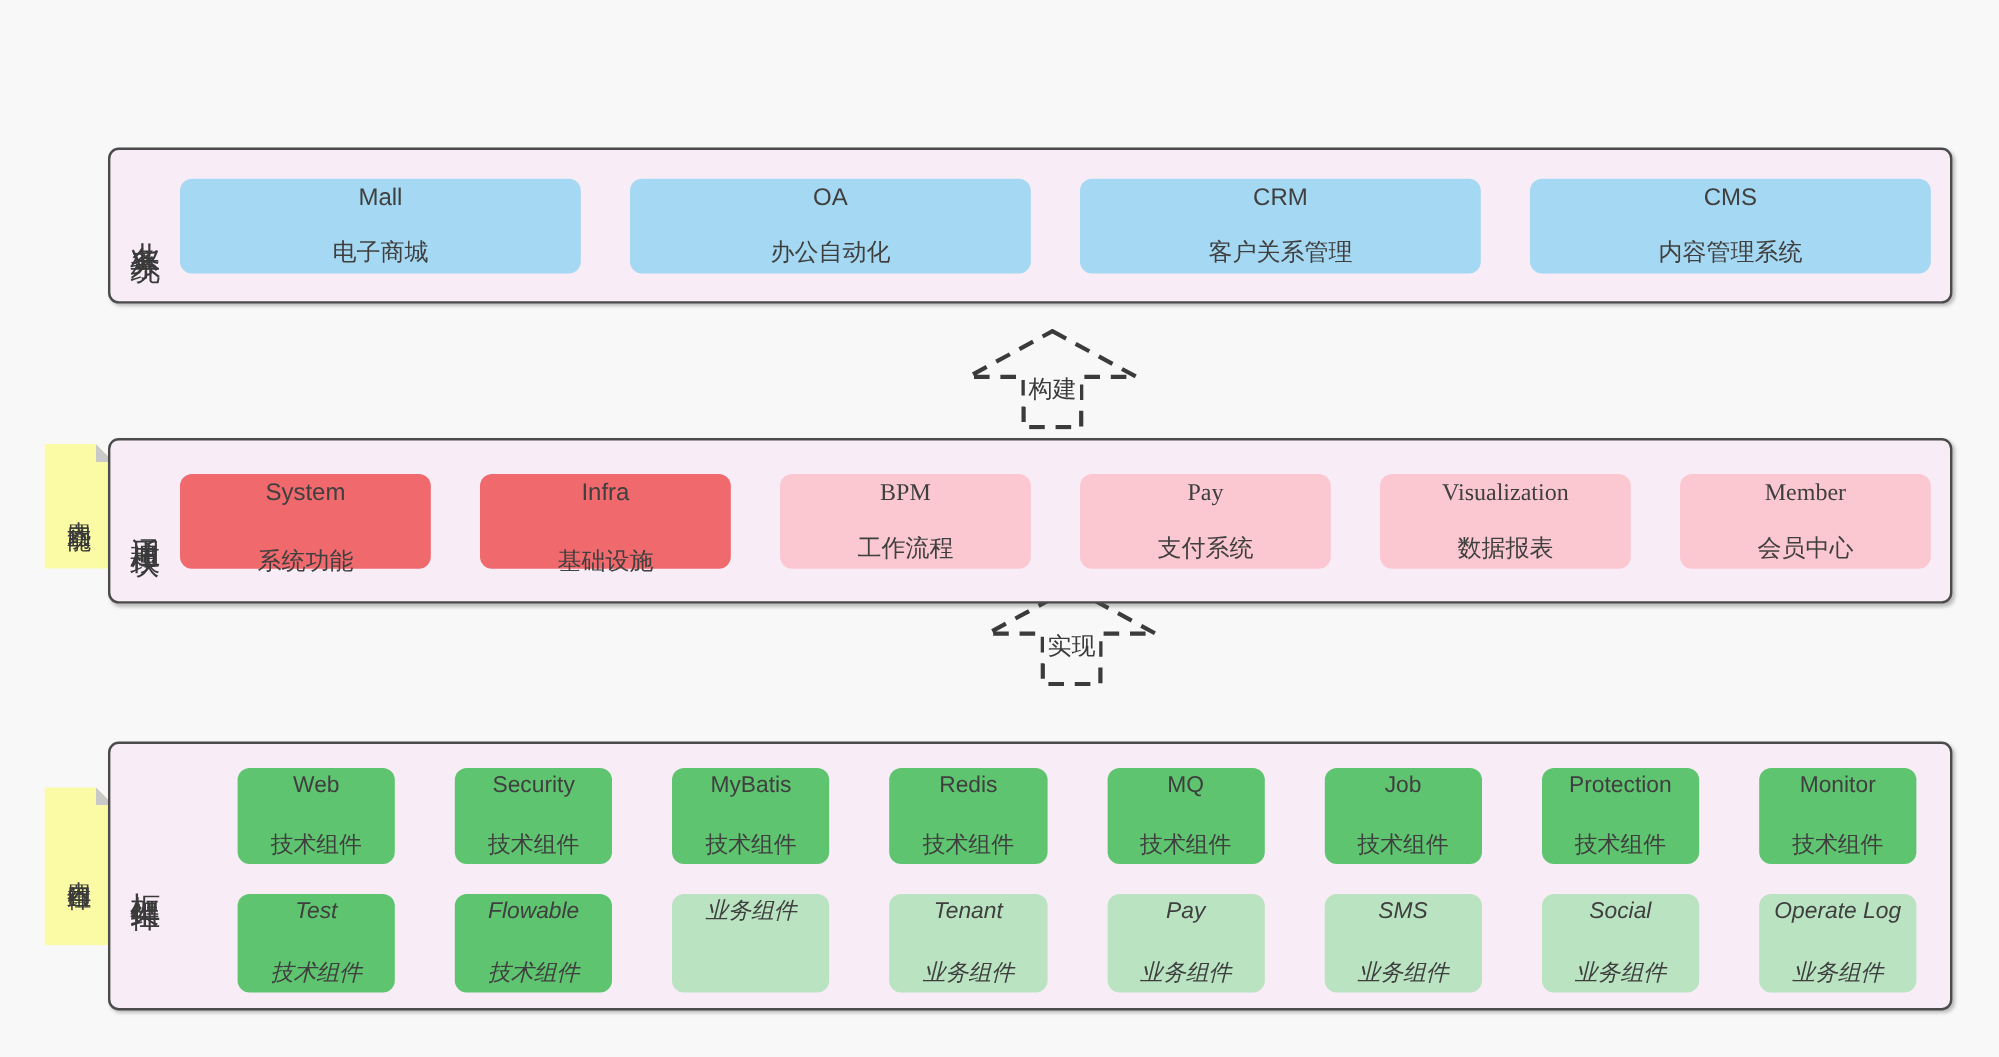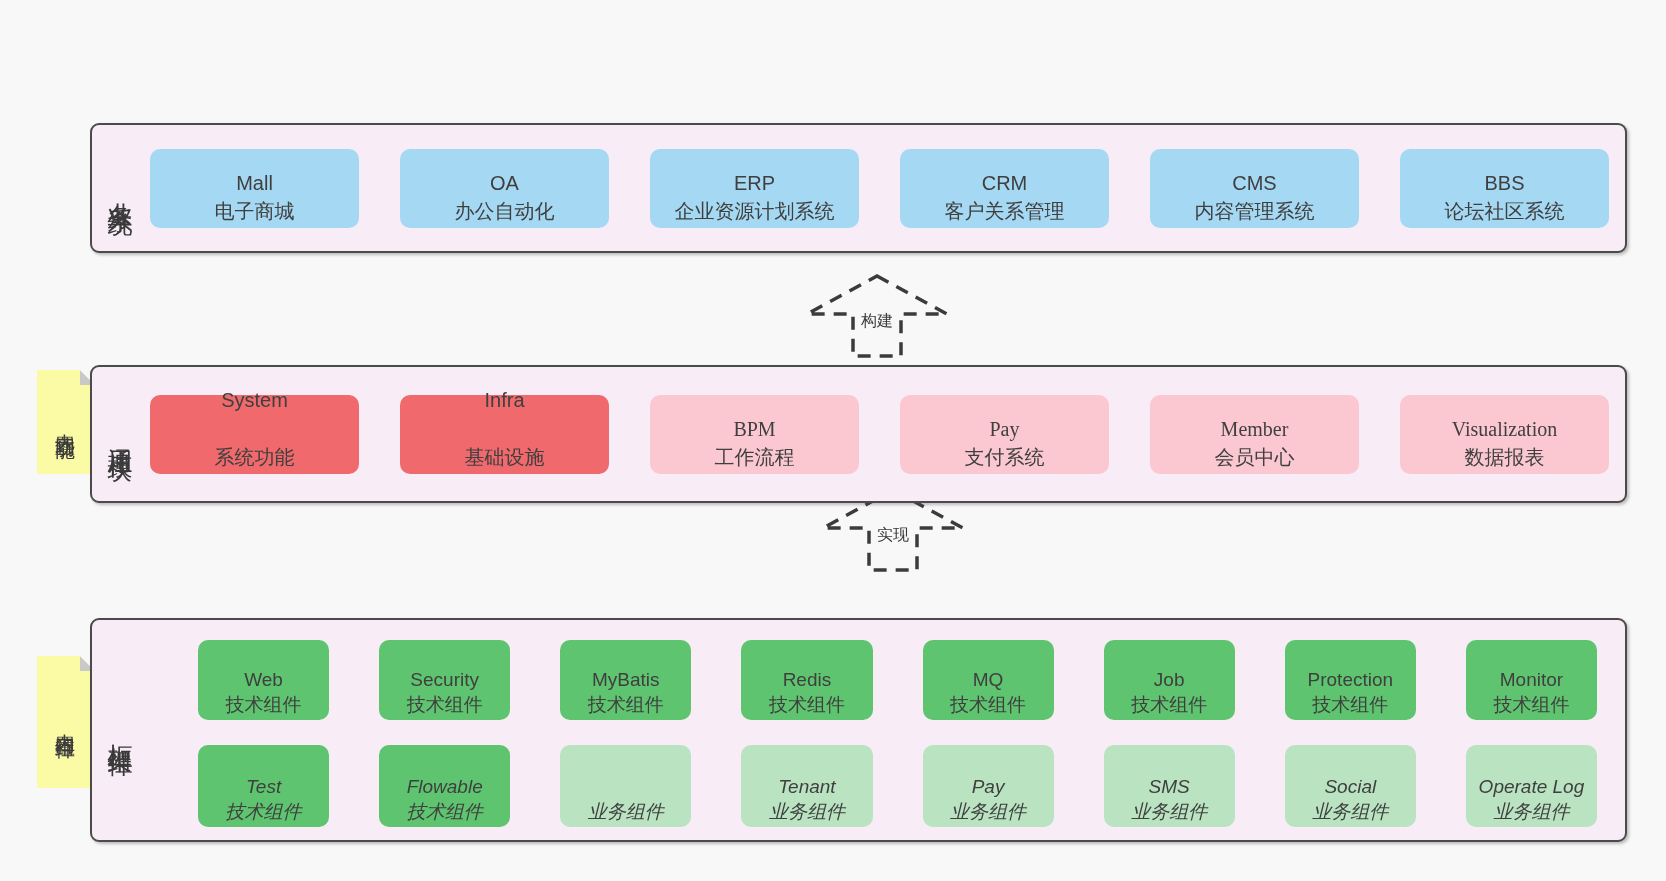--- a/index.html
+++ b/index.html
@@ -37,21 +37,21 @@
     position:absolute;left:58px;top:0;bottom:0;
     display:flex;align-items:center;
   }
   .cols6{right:16px;gap:41px;}
   .cols8{right:28px;gap:50px;margin-left:48px;}
   .layer-components .row1{top:20px;bottom:auto;height:80px;}
   .layer-components .row2{top:125px;bottom:auto;height:82px;font-style:italic;}
 
   .box{
     flex:1;height:79px;border-radius:10px;
-    display:flex;flex-direction:column;align-items:center;justify-content:flex-end;
+    display:flex;flex-direction:column;align-items:center;justify-content:space-between;
     text-align:center;color:#3f3f3f;
     font-size:20px;line-height:1.42;
     padding:2px 6px;box-sizing:border-box;
   }
   .layer-components .box{height:100%;font-size:19px;line-height:1.35;}
   .v-blue  {background:var(--blue,#a5d8f2);}
   .v-red   {background:var(--red,#f0696d);gap:29px;}
   .v-pink  {background:var(--pink,#fbc8d2);font-family:Liberation Serif, serif;}
   .v-green {background:var(--green,#5ec46f);}
   .v-lgreen{background:var(--light-green,#b9e3c1);}
@@ -75,54 +75,46 @@
   .note-components{top:656px;height:132px;}
 
   
   .arrow{position:absolute;width:144px;height:84px;z-index:1;}
   .arrow-build{left:805px;top:274px;}
   .arrow-implement{left:821px;top:488px;}
   .arrow svg{position:absolute;left:0;top:0;}
   .arrow-label{
     position:absolute;left:50%;top:36px;transform:translateX(-50%);
     background:#f8f8f8;padding:1px 3px;
-    font-size:16px;color:#3a3a3a;white-space:nowrap;
+    font-size:20px;color:#3a3a3a;white-space:nowrap;
   }
 </style>
 </head>
 <body>
 
 <div class="canvas">
 
   <section class="layer layer-business">
     <div class="layer-label">业务系统</div>
     <div class="box-row cols6">
       <div class="box v-blue">
         <div>Mall</div>
         <div>电子商城</div>
       </div>
       <div class="box v-blue">
         <div>OA</div>
         <div>办公自动化</div>
       </div>
       <div class="box v-blue">
-        <div>ERP</div>
-        <div>企业资源计划系统</div>
-      </div>
-      <div class="box v-blue">
         <div>CRM</div>
         <div>客户关系管理</div>
       </div>
       <div class="box v-blue">
         <div>CMS</div>
         <div>内容管理系统</div>
-      </div>
-      <div class="box v-blue">
-        <div>BBS</div>
-        <div>论坛社区系统</div>
       </div>
     </div>
   </section>
 
   <div class="arrow arrow-build">
     <svg width="144" height="84" viewBox="0 0 144 84">
       <polygon points="72,2 142,40 96,40 96,82 48,82 48,40 2,40" fill="none" stroke="#3b3b3b" stroke-width="3.5" stroke-dasharray="13 9"></polygon>
     </svg>
     <span class="arrow-label">构建</span>
   </div>
@@ -141,26 +133,26 @@
       </div>
       <div class="box v-pink">
         <div>BPM</div>
         <div>工作流程</div>
       </div>
       <div class="box v-pink">
         <div>Pay</div>
         <div>支付系统</div>
       </div>
       <div class="box v-pink">
+        <div>Visualization</div>
+        <div>数据报表</div>
+      </div>
+      <div class="box v-pink">
         <div>Member</div>
         <div>会员中心</div>
-      </div>
-      <div class="box v-pink">
-        <div>Visualization</div>
-        <div>数据报表</div>
       </div>
     </div>
   </section>
 
   <div class="arrow arrow-implement">
     <svg width="144" height="84" viewBox="0 0 144 84">
       <polygon points="72,2 142,40 96,40 96,82 48,82 48,40 2,40" fill="none" stroke="#3b3b3b" stroke-width="3.5" stroke-dasharray="13 9"></polygon>
     </svg>
     <span class="arrow-label">实现</span>
   </div>

